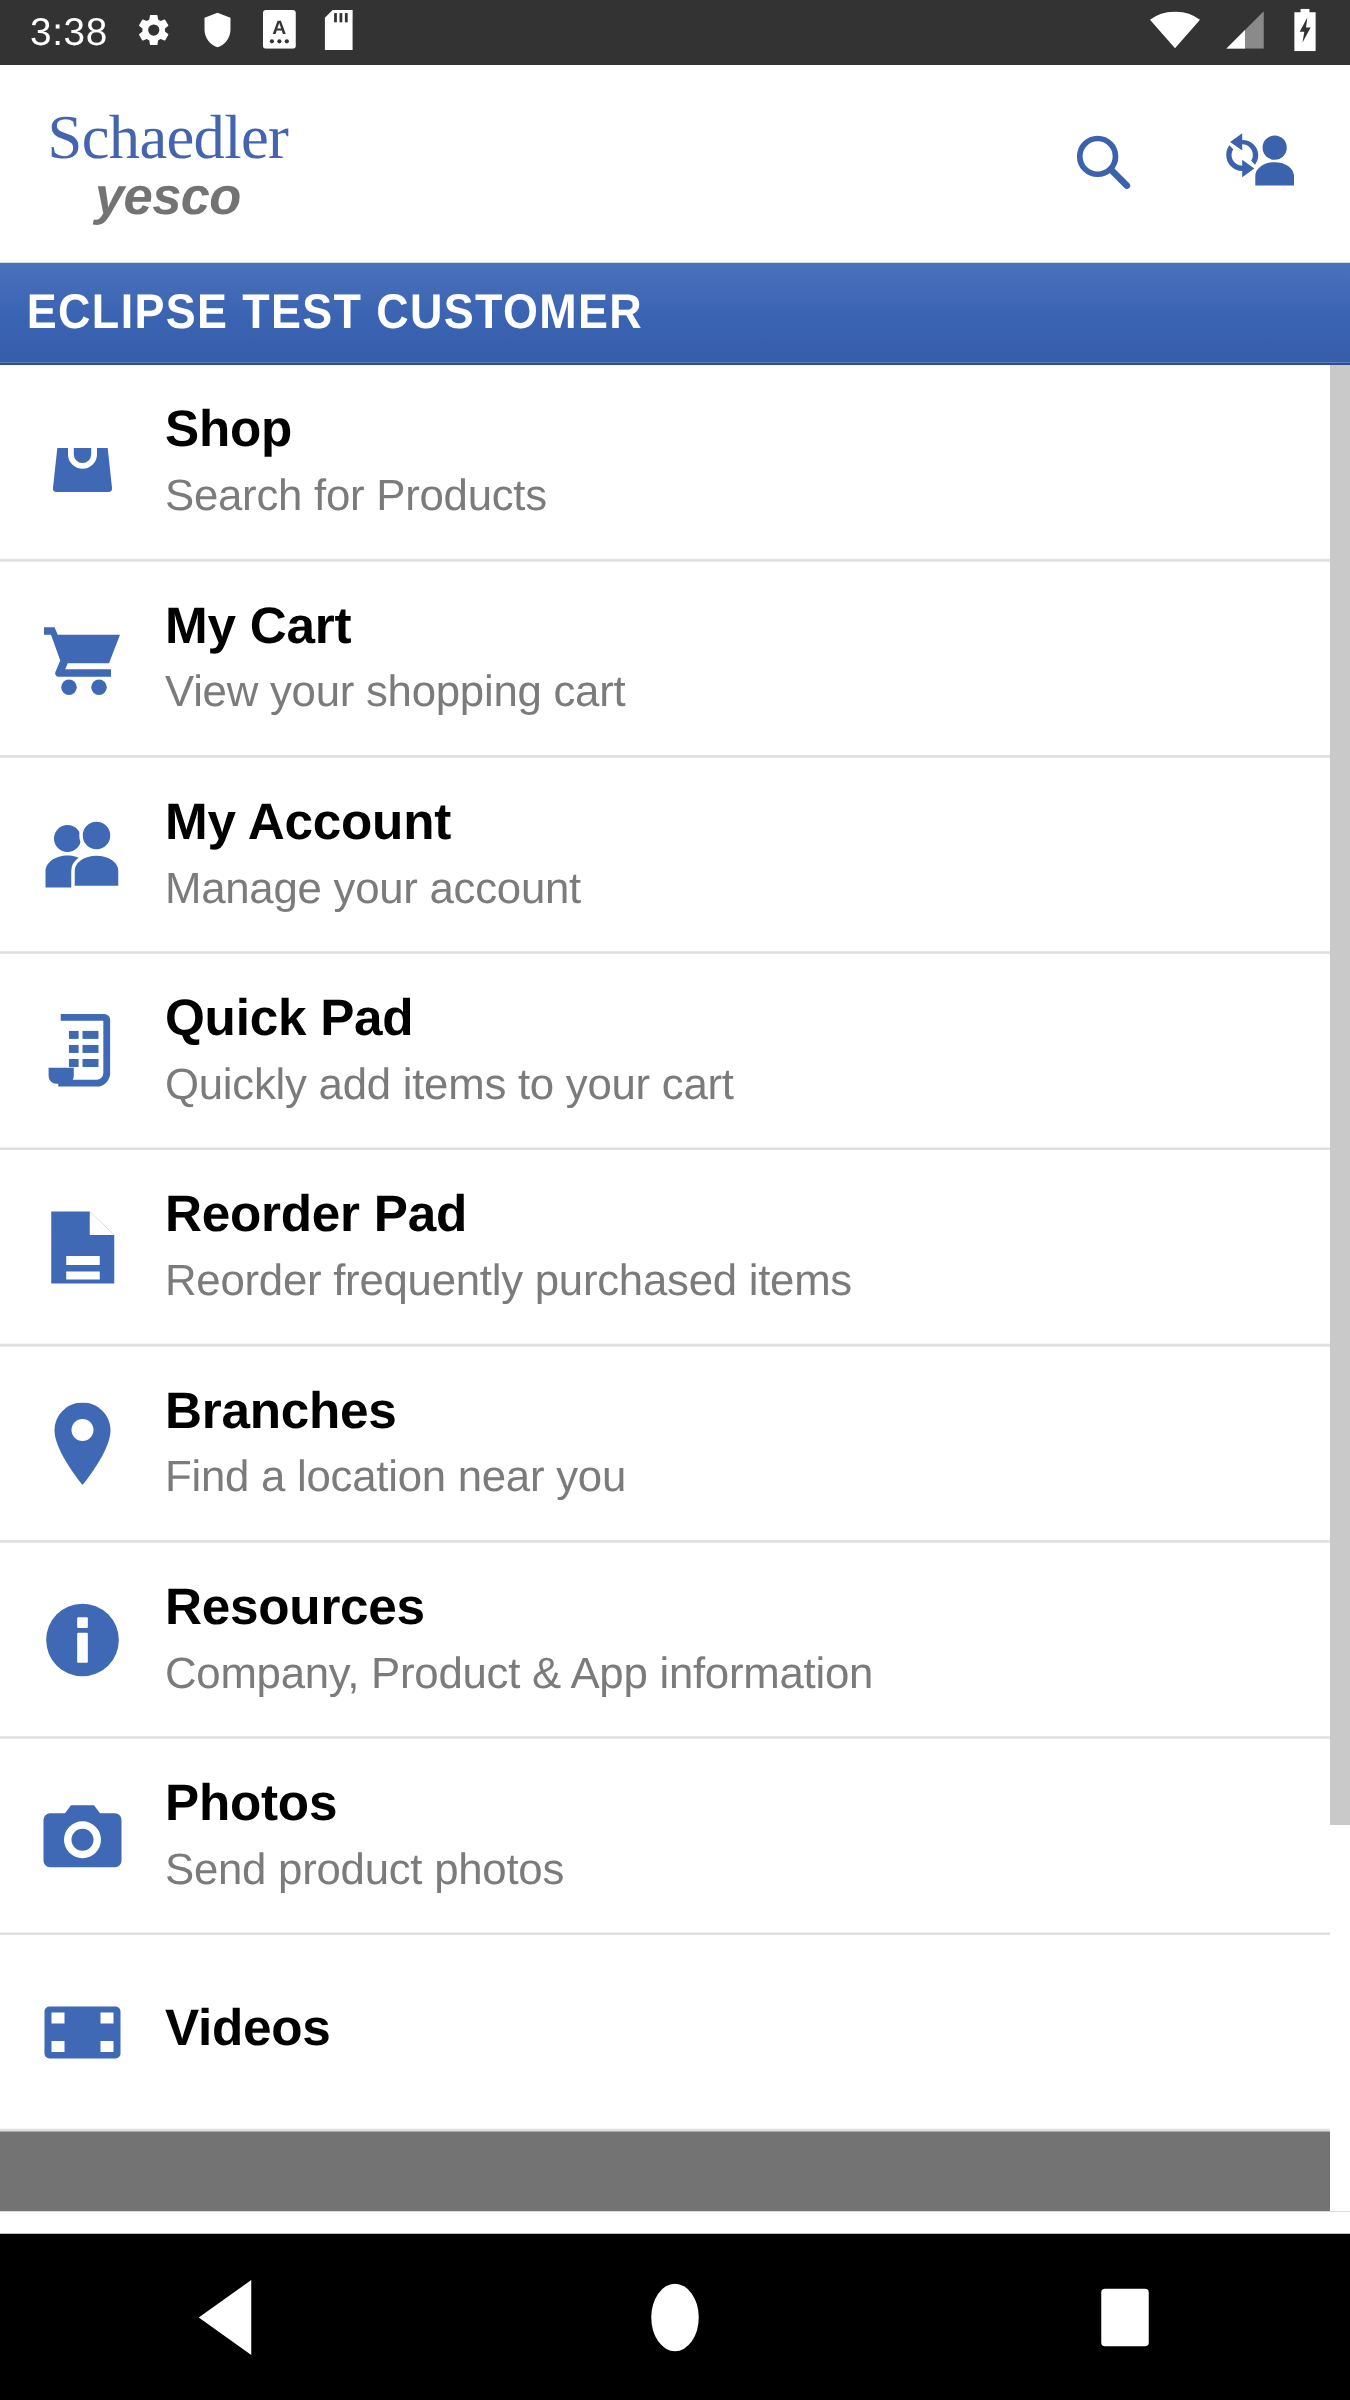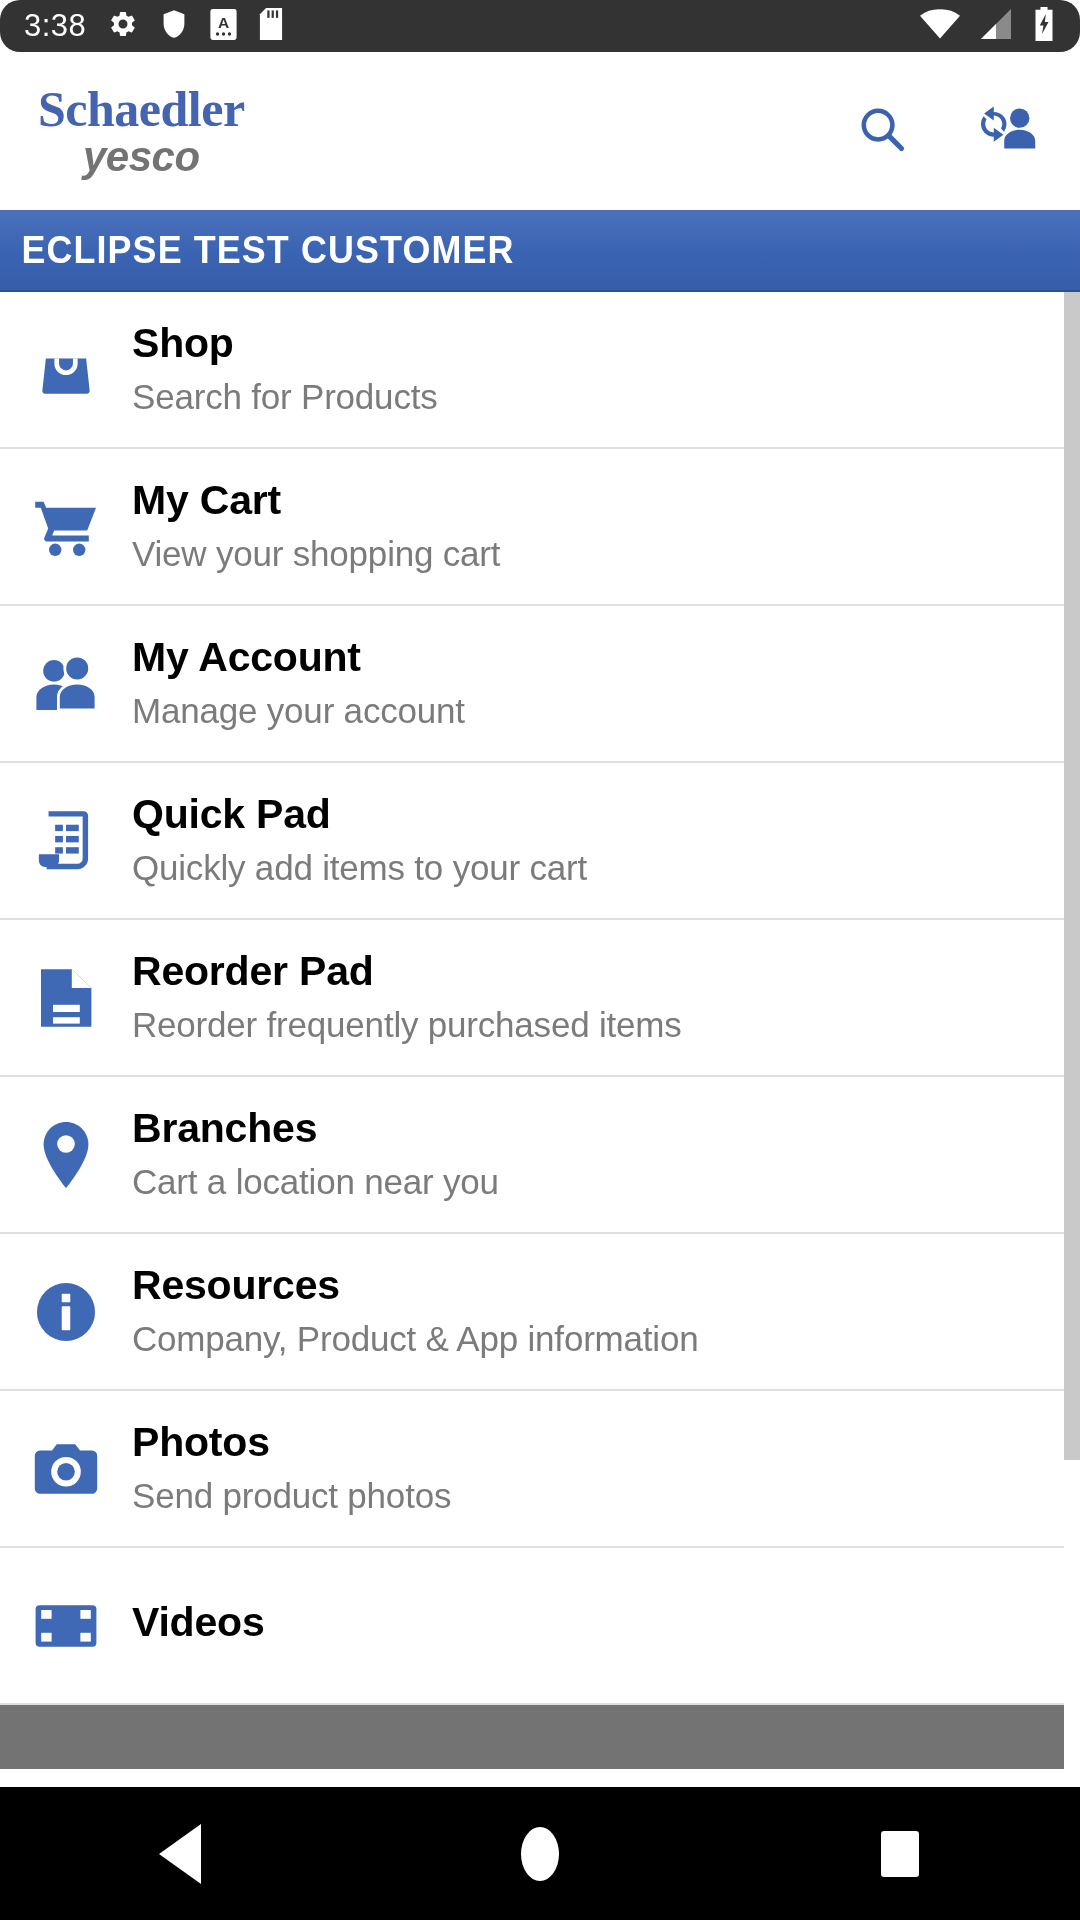--- a/index.html
+++ b/index.html
@@ -16,21 +16,20 @@
   }
 
   
   .status-bar {
     height: 52px;
     background: #333333;
     display: flex;
     align-items: center;
     padding: 0 24px;
     box-sizing: border-box;
-    border-radius: 20px;
   }
   .status-left {
     display: flex;
     align-items: center;
     gap: 22px;
     flex: 1;
   }
   .status-right {
     display: flex;
     align-items: center;
@@ -55,21 +54,21 @@
     box-sizing: border-box;
     position: relative;
   }
   .logo {
     display: flex;
     flex-direction: column;
     line-height: 1;
   }
   .logo-top {
     font-family: "Liberation Serif", serif;
-    font-weight: bold;
+    font-weight: normal;
     font-size: 50px;
     color: #4464b0;
     letter-spacing: -0.5px;
   }
   .logo-bottom {
     font-family: "Liberation Sans", sans-serif;
     font-weight: bold;
     font-style: italic;
     font-size: 42px;
     color: #737373;
@@ -378,21 +377,21 @@
 
     <div class="menu-row">
       <div class="row-icon">
         <svg width="48" height="66" viewBox="0 0 24 33">
           <path fill="#3f68b5" d="M12 0C5.8 0 0.8 5 0.8 11.2 0.8 19.6 12 33 12 33s11.2-13.4 11.2-21.8C23.2 5 18.2 0 12 0z"></path>
           <circle cx="12" cy="11" r="4.4" fill="#ffffff"></circle>
         </svg>
       </div>
       <div class="row-text">
         <span class="row-title">Branches</span>
-        <span class="row-sub">Cart a location near you</span>
+        <span class="row-sub">Find a location near you</span>
       </div>
     </div>
 
     <div class="menu-row">
       <div class="row-icon">
         <svg width="62" height="62" viewBox="0 0 32 32">
           <circle cx="16" cy="16" r="15" fill="#3f68b5"></circle>
           <rect x="13.8" y="6.6" width="4.4" height="4.4" rx="0.4" fill="#ffffff"></rect>
           <rect x="13.8" y="13" width="4.4" height="12.4" rx="0.4" fill="#ffffff"></rect>
         </svg>

